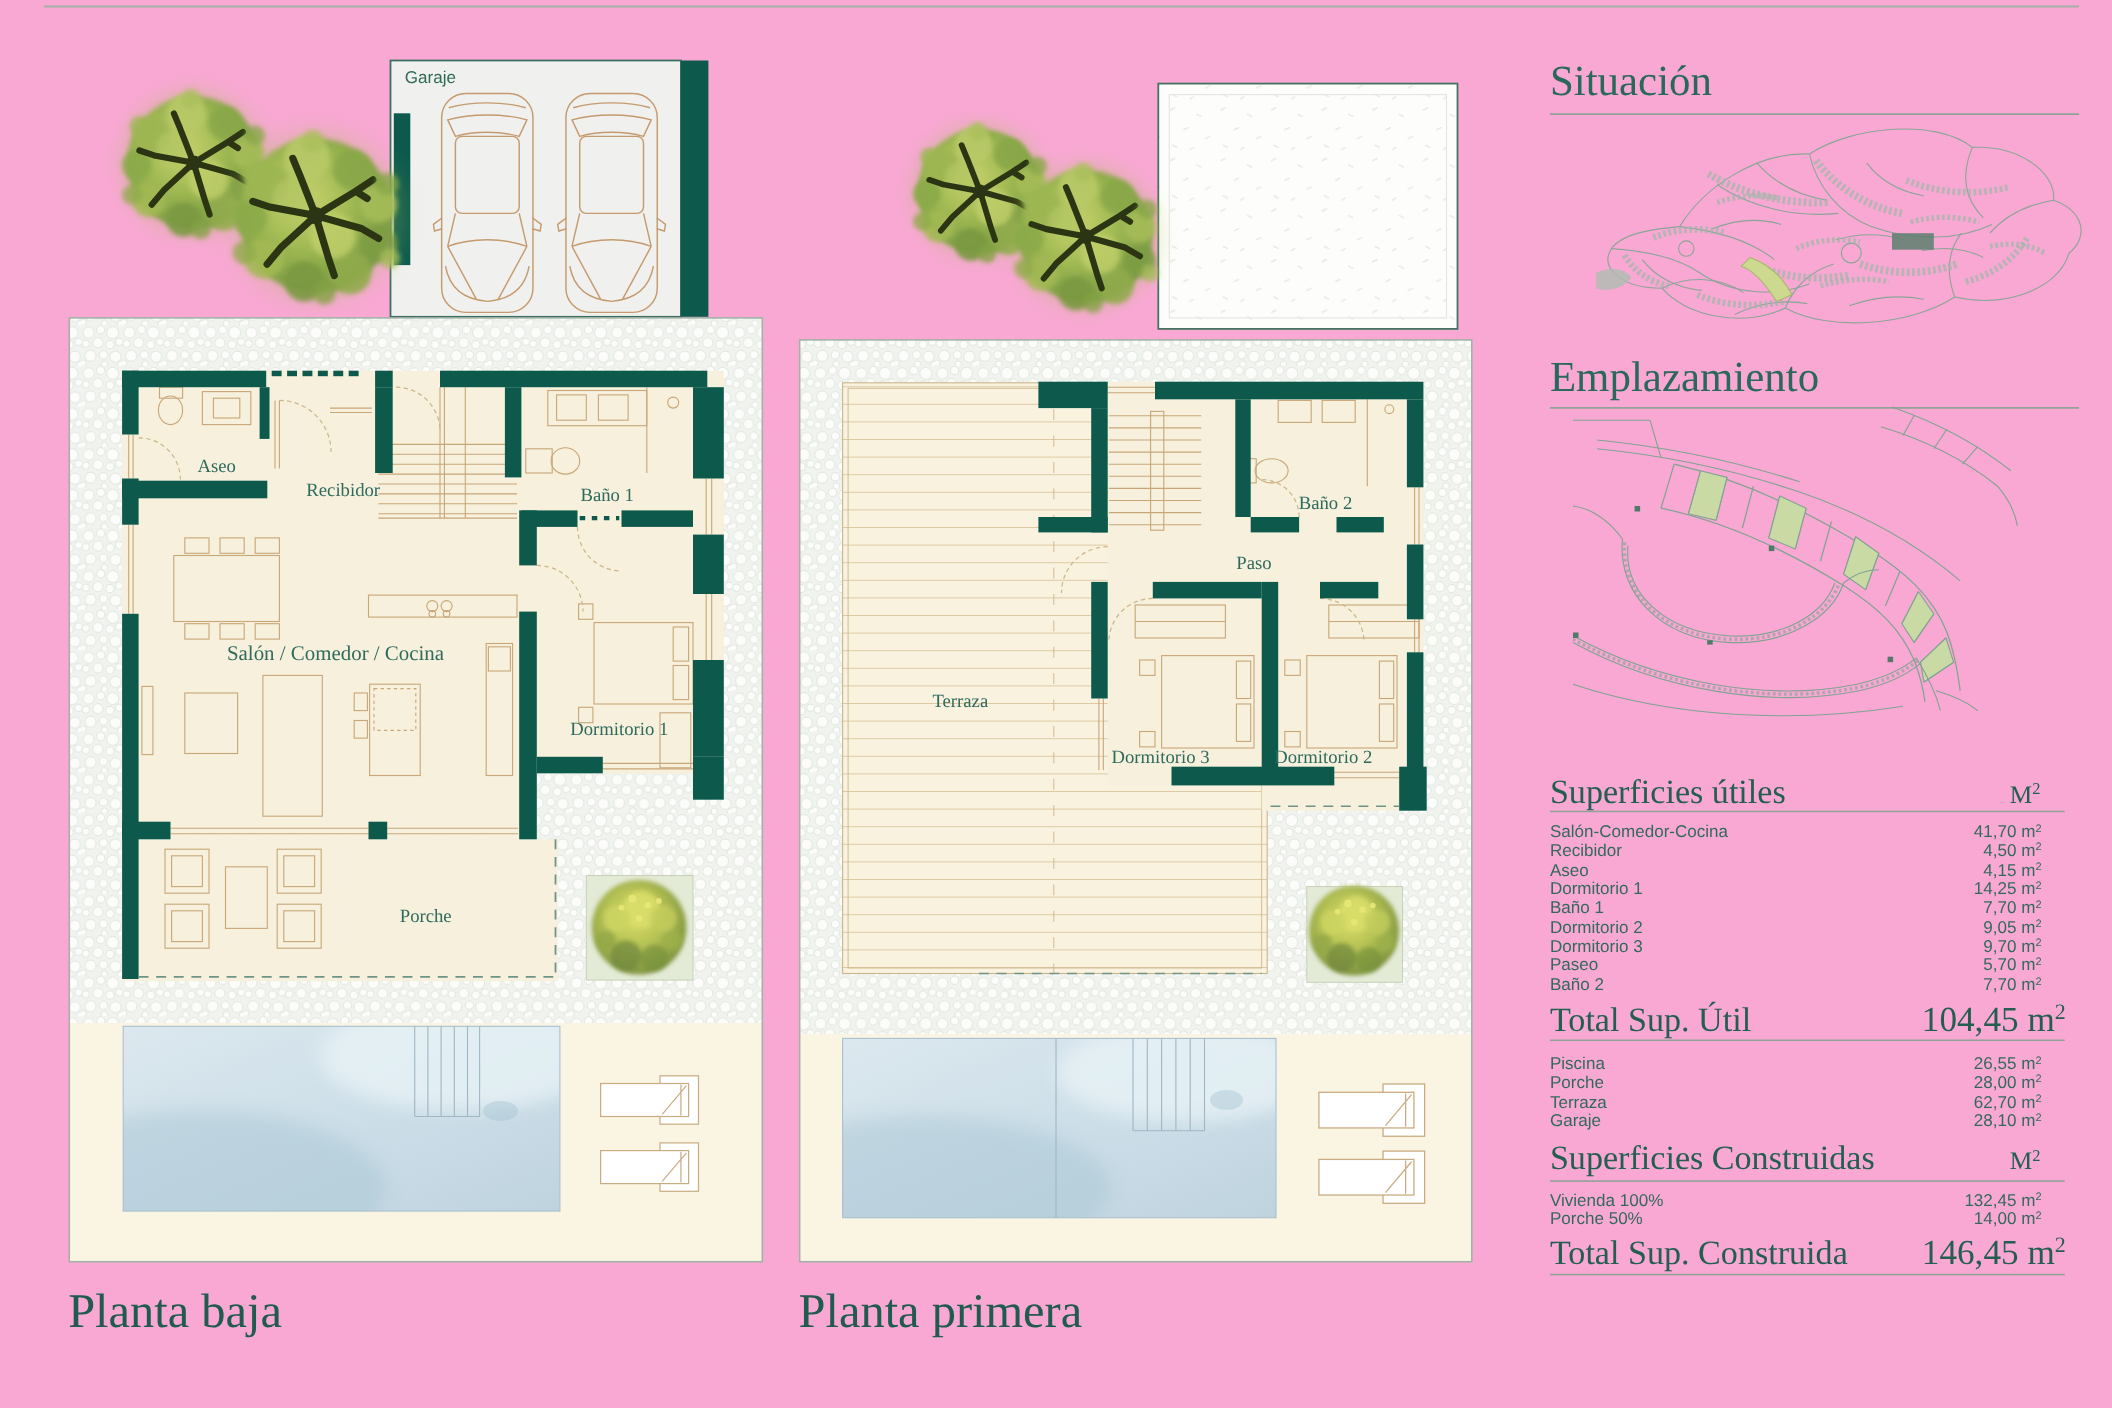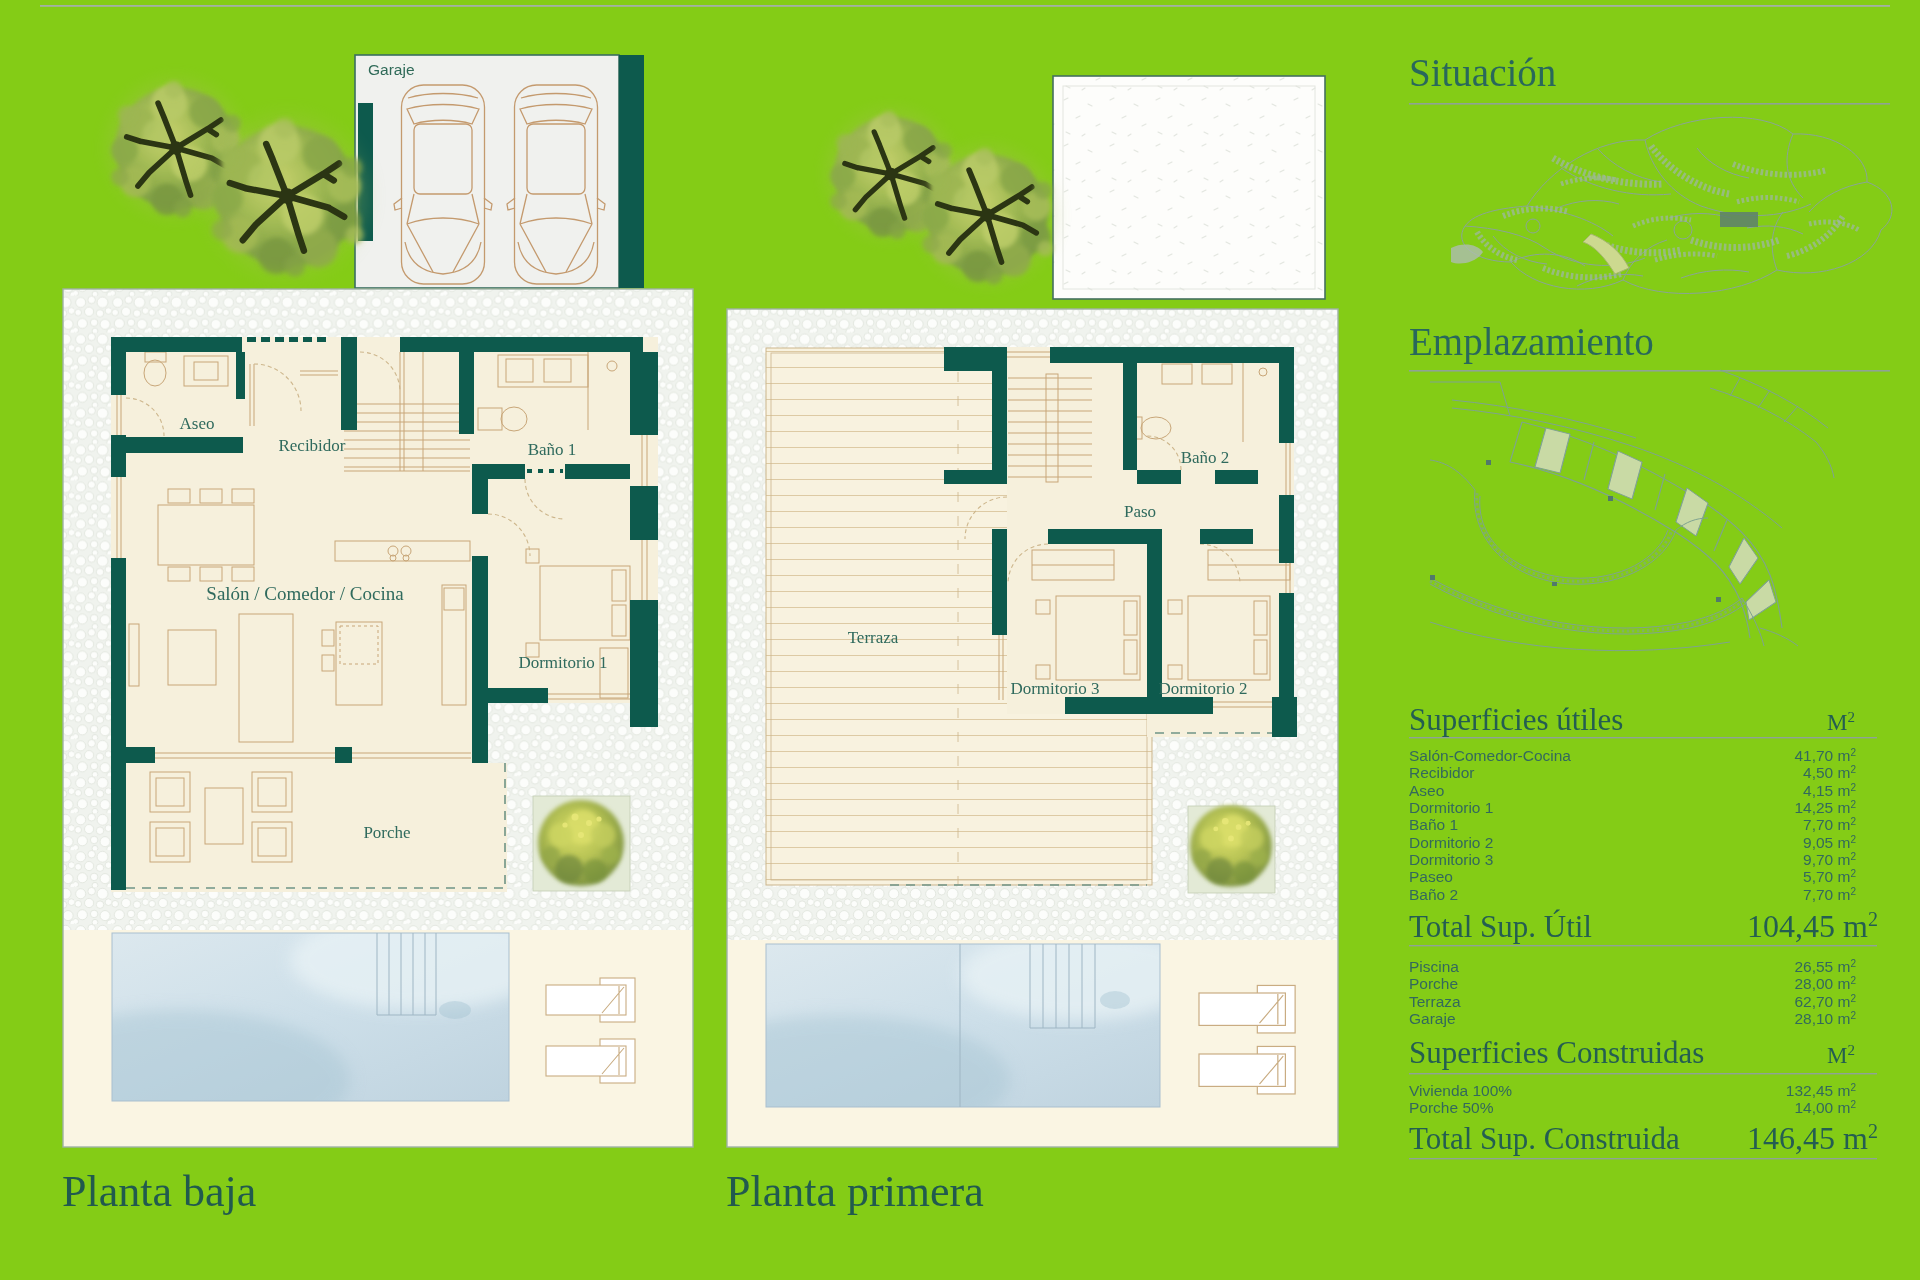--- a/index.html
+++ b/index.html
@@ -1,16 +1,16 @@
 <!DOCTYPE html>
 <html><head>
 <meta charset="utf-8">
 <style>
 html,body{margin:0;padding:0;background:#fdfdfb;}
-#page{position:relative;width:1920px;height:1280px;overflow:hidden;background:#84cc16;}
+#page{position:relative;width:1920px;height:1280px;overflow:hidden;background:#f9a8d4;}
 svg{position:absolute;top:0;left:0;font-family:"Liberation Sans",sans-serif;}
 .ser{font-family:"Liberation Serif",serif;}
 </style>
 </head>
 <body>
 <div id="page">
 <svg width="1920" height="1280" viewBox="0 0 1920 1280">
 <defs>
 <pattern id="peb" width="44" height="44" patternUnits="userSpaceOnUse" patternTransform="scale(0.84)">
  <rect width="44" height="44" fill="#f0f3ee"></rect>

